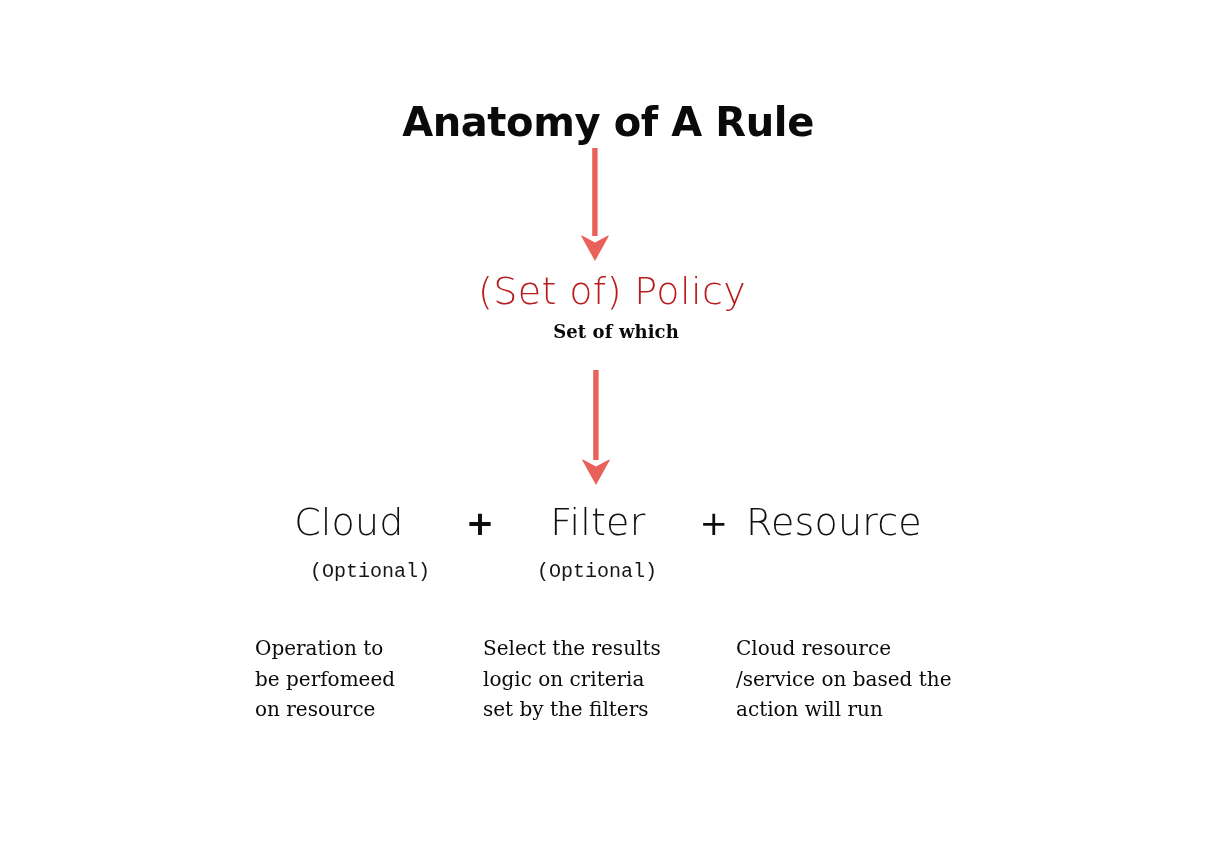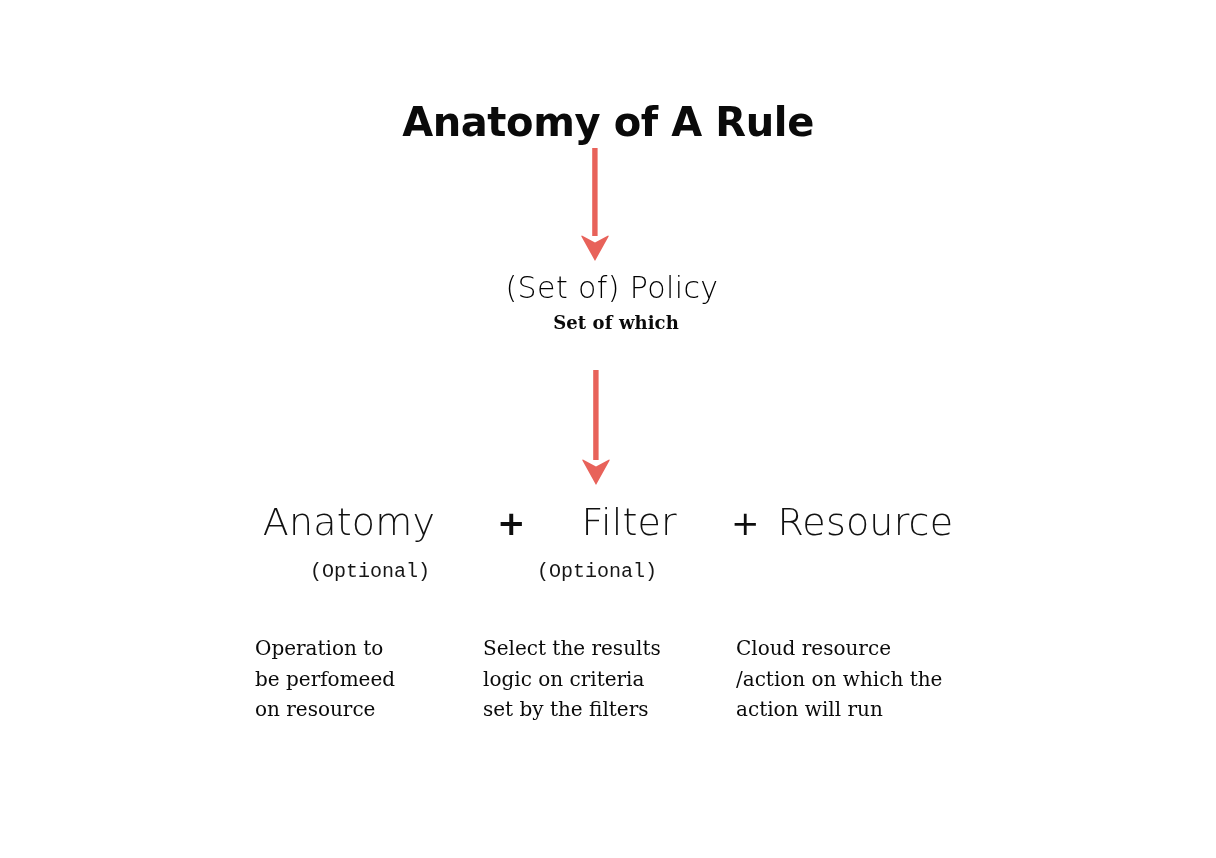--- a/index.html
+++ b/index.html
@@ -60,23 +60,23 @@
   .policy {
     position: absolute;
     left: 0;
     right: 0;
     top: 271px;
     text-align: center;
   }
   .policy-title {
     font-family: "DejaVu Sans", sans-serif;
     font-weight: 300;
-    font-size: 30px;
+    font-size: 38px;
     letter-spacing: 0.4px;
-    color: #000000;
+    color: #b91c1c;
     line-height: 1.1;
     margin-left: 8px;
   }
   .policy-sub {
     margin-top: 9px;
     margin-left: 16px;
     font-family: "DejaVu Serif", serif;
     font-weight: 700;
     font-size: 18px;
     letter-spacing: 0.1px;
@@ -169,21 +169,21 @@
   </div>
 
   <div class="arrow arrow-2">
     <svg width="34" height="116" viewBox="0 0 34 116" xmlns="http://www.w3.org/2000/svg">
       <rect x="14.2" y="0" width="5.4" height="90" fill="#e8625a"></rect>
       <path d="M 17 115 L 3.4 90.5 Q 3.0 89.2 4.4 89.8 L 17 96.5 L 29.6 89.8 Q 31.0 89.2 30.6 90.5 Z" fill="#e8625a"></path>
     </svg>
   </div>
 
   <div class="formula">
-    <span class="term">Anatomy</span>
+    <span class="term">Cloud</span>
     <span class="gap-a"></span>
     <span class="plus plus-bold">+</span>
     <span class="gap-b"></span>
     <span class="term">Filter</span>
     <span class="gap-c"></span>
     <span class="plus plus-light">+</span>
     <span class="gap-d"></span>
     <span class="term">Resource</span>
   </div>
 
@@ -197,17 +197,17 @@
   </div>
 
   <div class="desc desc-filter">
     <span>Select the results</span>
     <span>logic on criteria</span>
     <span>set by the filters</span>
   </div>
 
   <div class="desc desc-resource">
     <span>Cloud resource</span>
-    <span>/action on which the</span>
+    <span>/service on based the</span>
     <span>action will run</span>
   </div>
 
 </div>
 
 </body></html>

